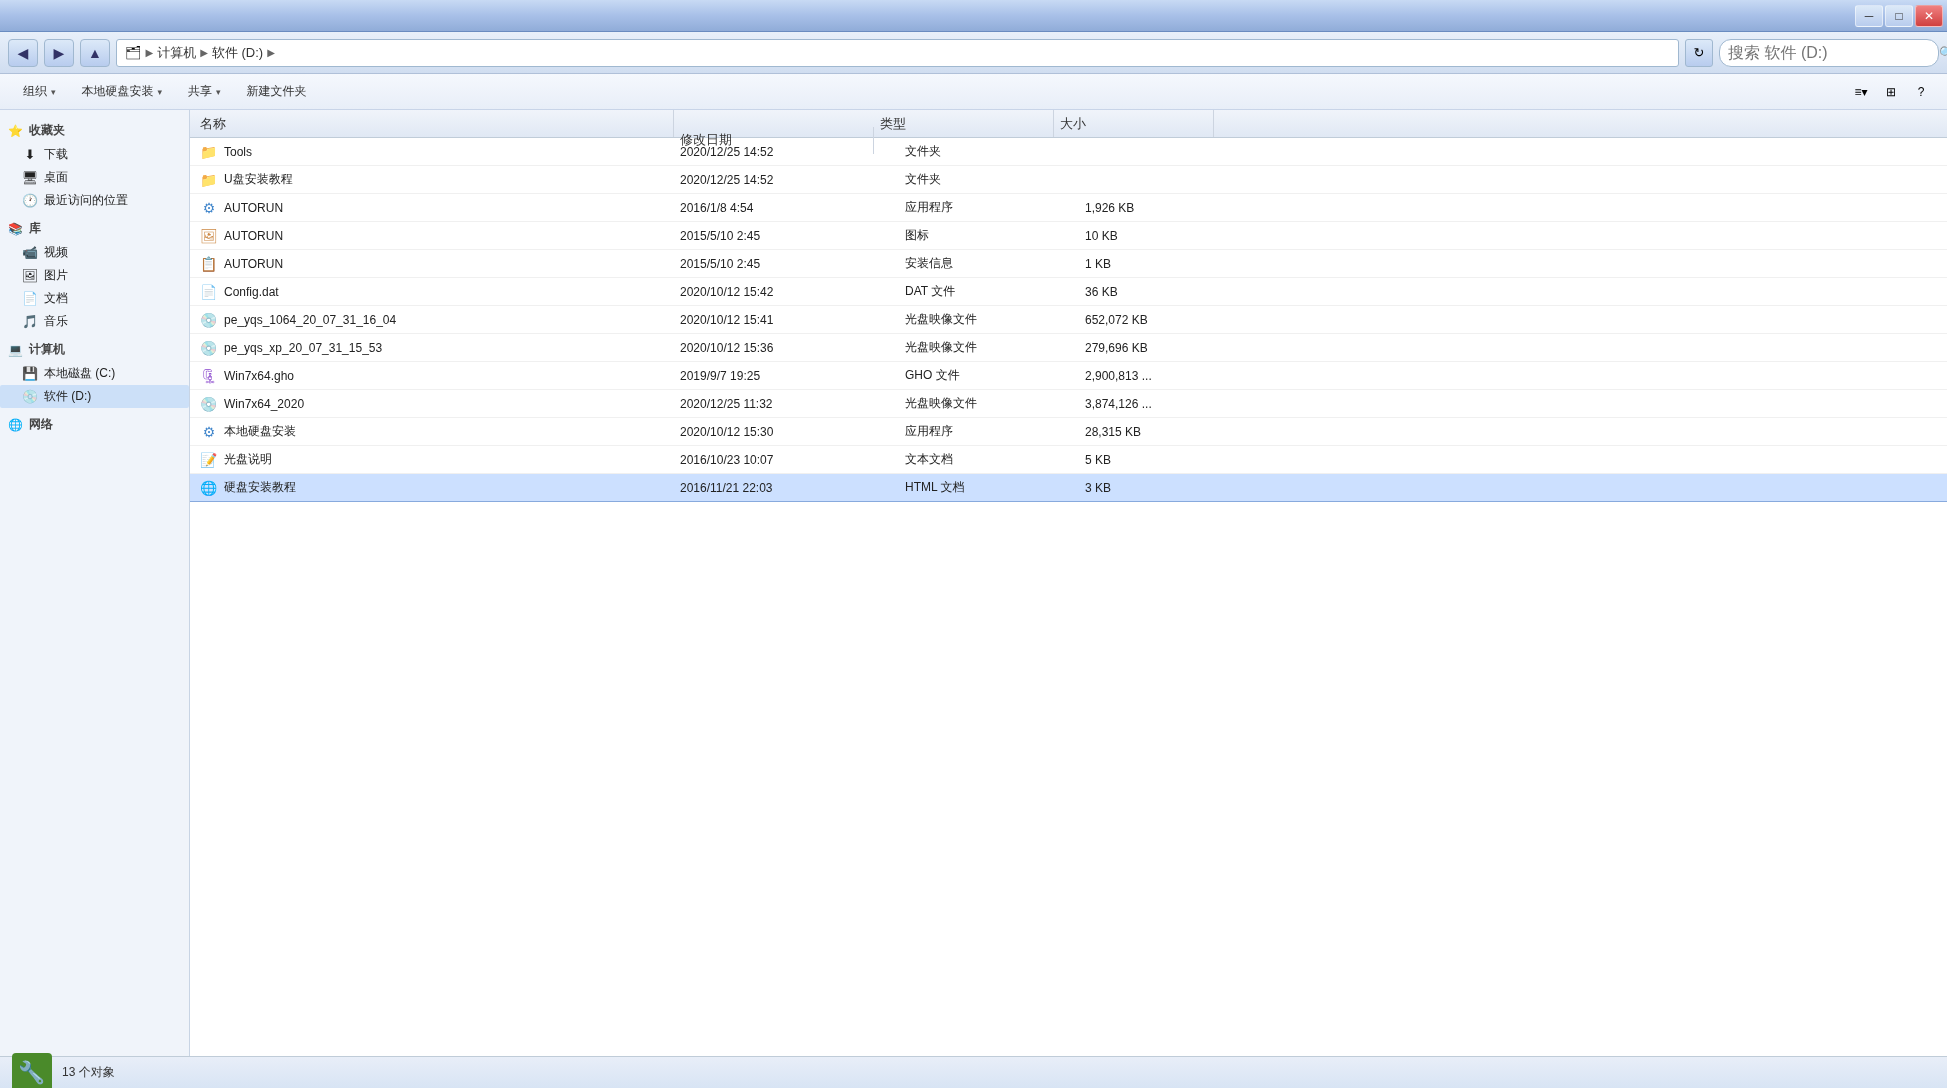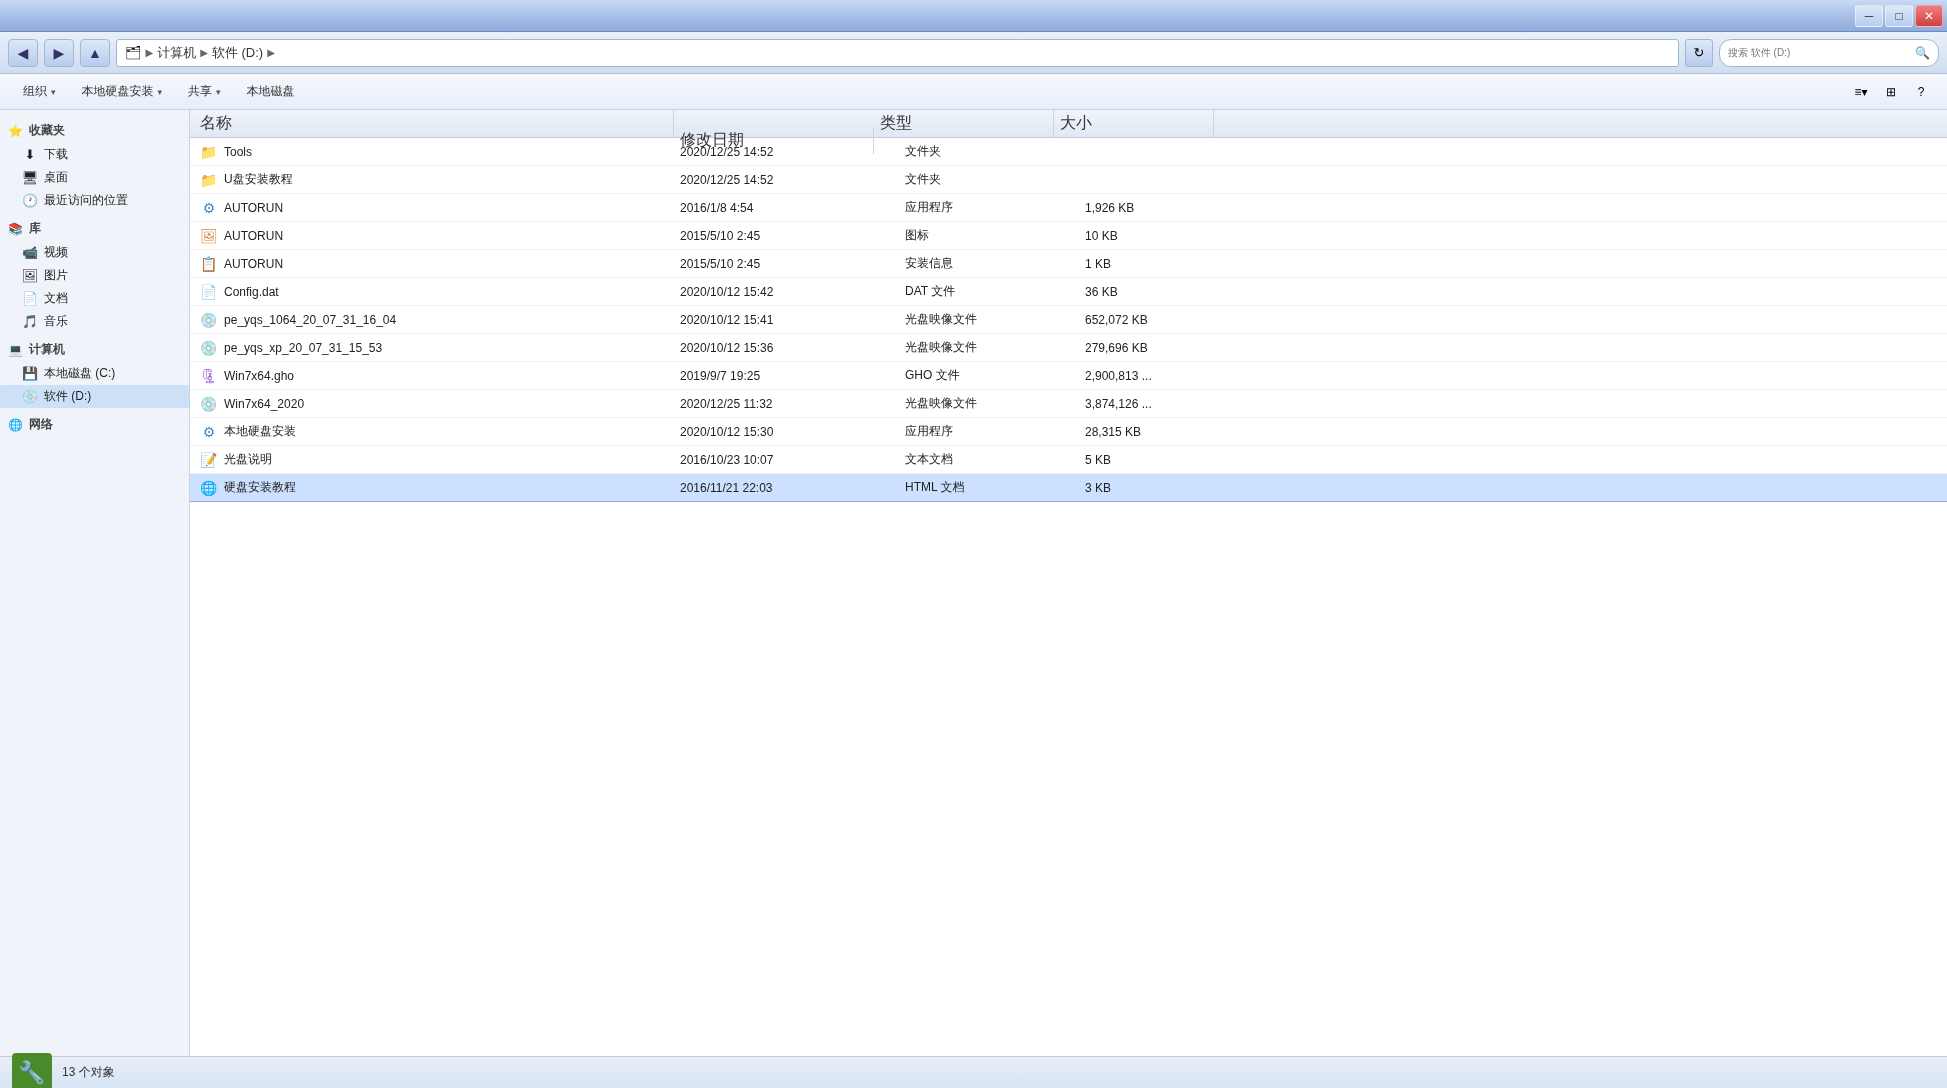--- a/index.html
+++ b/index.html
@@ -99,21 +99,21 @@
       padding: 0 8px;
       gap: 4px;
       font-size: 12px;
       color: #888;
     }
     .search-bar input {
       border: none;
       outline: none;
       background: transparent;
       flex: 1;
-      font-size: 10px;
+      font-size: 16px;
       color: #888;
     }
 
     
     .toolbar {
       height: 36px;
       background: linear-gradient(to bottom, #f5f8fd, #e8eef8);
       display: flex;
       align-items: center;
       padding: 0 12px;
@@ -197,21 +197,21 @@
       display: flex;
       flex-direction: column;
       background: #fff;
     }
     .column-header {
       display: flex;
       align-items: center;
       height: 28px;
       background: linear-gradient(to bottom, #f0f4fa, #e0e8f4);
       border-bottom: 1px solid #c0ccd8;
-      font-size: 16px;
+      font-size: 13px;
       color: #333;
       padding: 0 4px;
     }
     .col {
       padding: 0 6px;
       height: 100%;
       display: flex;
       align-items: center;
       border-right: 1px solid #ccd4e0;
       cursor: pointer;
@@ -314,21 +314,21 @@
   </button>
   <button class="toolbar-btn">
     <span>本地硬盘安装</span>
     <span class="dropdown-arrow">▾</span>
   </button>
   <button class="toolbar-btn">
     <span>共享</span>
     <span class="dropdown-arrow">▾</span>
   </button>
   <button class="toolbar-btn">
-    <span>本地磁盘</span>
+    <span>新建文件夹</span>
   </button>
   <div class="view-icons">
     <button class="view-btn">≡▾</button>
     <button class="view-btn">⊞</button>
     <button class="view-btn">?</button>
   </div>
 </div>
 
 <div class="main-layout">
 

